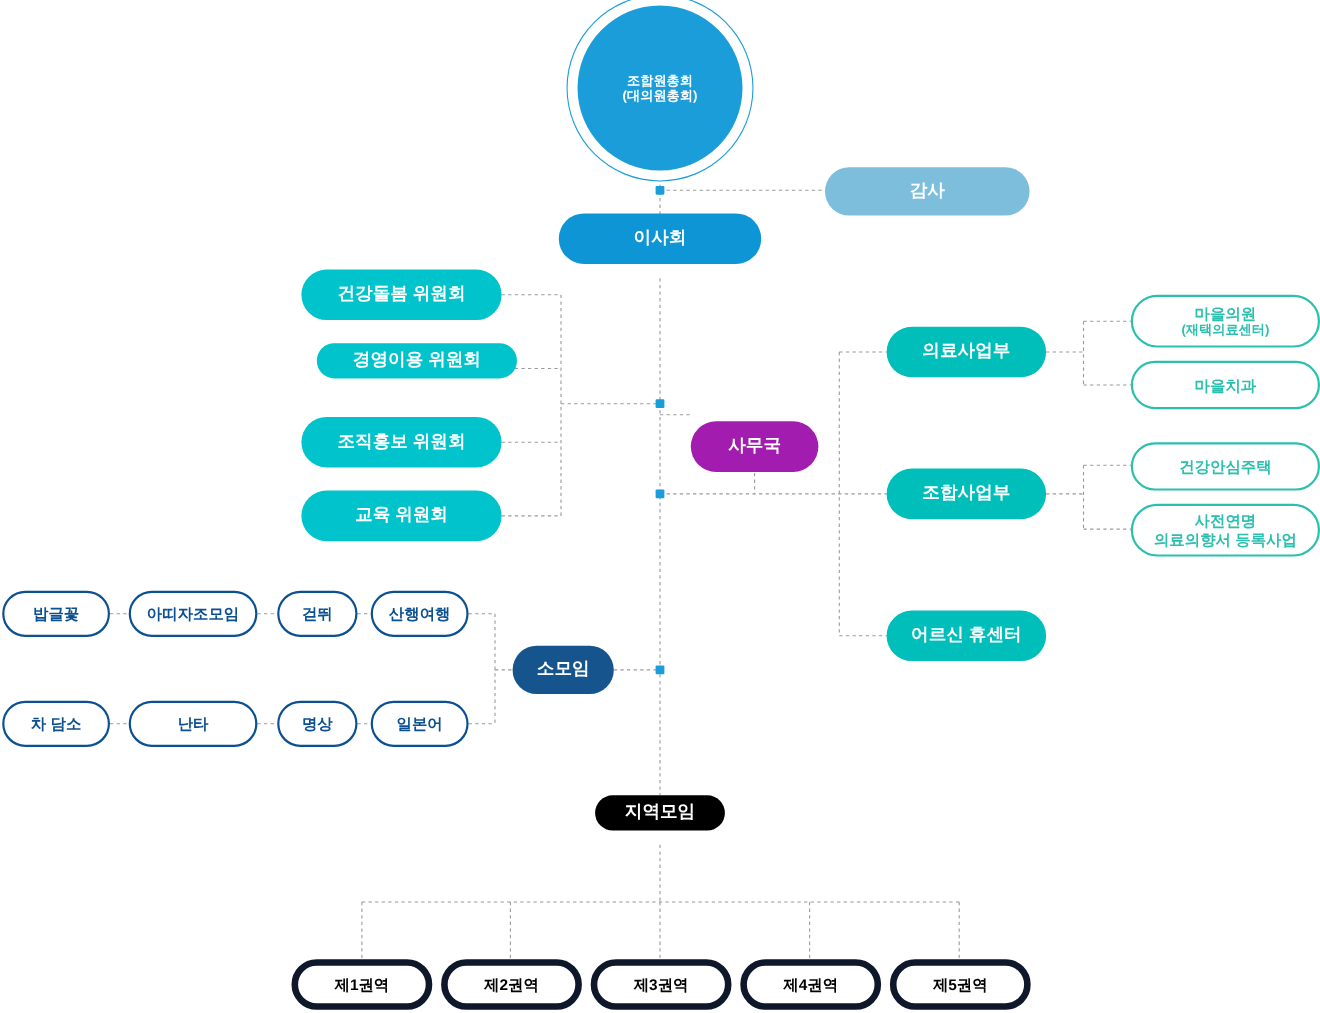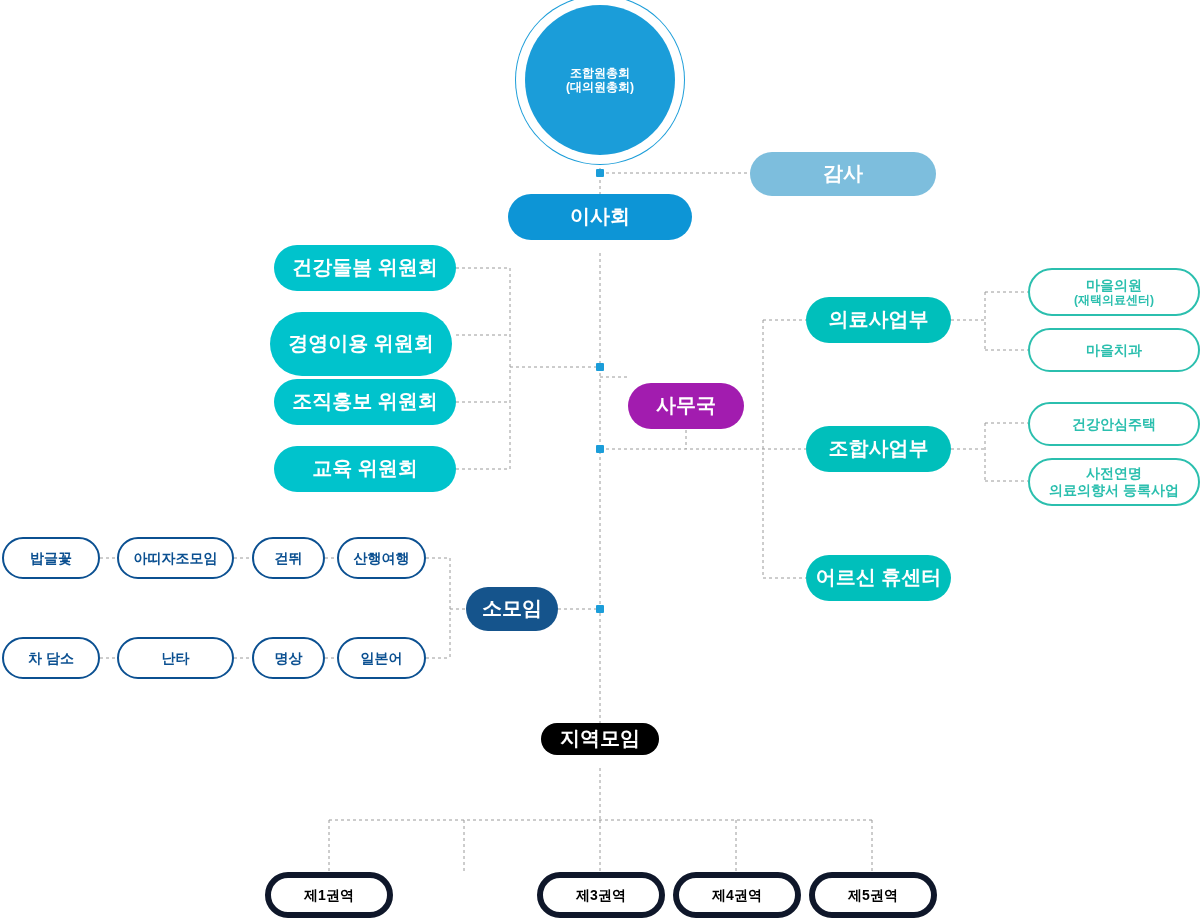--- a/index.html
+++ b/index.html
@@ -7,21 +7,21 @@
   #chart{position:relative;width:1200px;height:921px;overflow:hidden;}
   #wires{position:absolute;left:0;top:0;width:1200px;height:921px;}
   .node{position:absolute;box-sizing:border-box;display:flex;align-items:center;
         justify-content:center;text-align:center;font-weight:bold;line-height:1.18;
         white-space:pre-line;}
   
   .n-root{width:150px;height:150px;border-radius:50%;background:#1b9dd9;color:#fff;
           font-size:12px;box-shadow:0 0 0 9px #fff,0 0 0 10px #1b9dd9;}
   .n-root-ring{position:absolute;border-radius:50%;border:2px dotted #1b9dd9;}
   
-  .pill{border-radius:999px;color:#fff;font-size:20px;}
+  .pill{border-radius:999px;color:#fff;font-size:16px;}
   .f-blue{background:#0d95d6;}
   .f-lightblue{background:#7dbedd;}
   .f-teal{background:#00bfbb;}
   .f-darkteal{background:#a21caf;margin-top:29px;}
   .f-cyan{background:#00c3cc;}
   .f-navy{background:#15548c;}
   .f-black{background:#000000;}
   
   .out{border-radius:999px;background:#fff;font-size:14px;}
   .o-teal{border:2px solid #2bbfae;color:#2bbfae;}
@@ -101,21 +101,21 @@
 
   <div class="n-root-ring" style="left:523px;top:3px;width:154px;height:154px;"></div>
   <div class="node n-root" style="left:525px;top:5px;">조합원총회
 (대의원총회)</div>
 
   <div class="node pill f-lightblue" style="left:750px;top:152px;width:186px;height:44px;">감사</div>
 
   <div class="node pill f-blue" style="left:508px;top:194px;width:184px;height:46px;">이사회</div>
 
   <div class="node pill f-cyan" style="left:274px;top:245px;width:182px;height:46px;">건강돌봄 위원회</div>
-  <div class="node pill f-cyan" style="left:270px;top:312px;width:182px;height:64px;">경영이용 위원회</div>
+  <div class="node pill f-cyan" style="left:288px;top:312px;width:182px;height:32px;">경영이용 위원회</div>
   <div class="node pill f-cyan" style="left:274px;top:379px;width:182px;height:46px;">조직홍보 위원회</div>
   <div class="node pill f-cyan" style="left:274px;top:446px;width:182px;height:46px;">교육 위원회</div>
 
   <div class="node pill f-darkteal" style="left:628px;top:354px;width:116px;height:46px;">사무국</div>
 
   <div class="node pill f-teal" style="left:806px;top:297px;width:145px;height:46px;">의료사업부</div>
   <div class="node pill f-teal" style="left:806px;top:426px;width:145px;height:46px;">조합사업부</div>
   <div class="node pill f-teal" style="left:806px;top:555px;width:145px;height:46px;">어르신 휴센터</div>
 
   <div class="node out o-teal" style="left:1028px;top:268px;width:172px;height:48px;flex-direction:column;">
@@ -136,17 +136,18 @@
   <div class="node out o-navy" style="left:337px;top:537px;width:89px;height:42px;">산행여행</div>
 
   <div class="node out o-navy" style="left:2px;top:637px;width:98px;height:42px;">차 담소</div>
   <div class="node out o-navy" style="left:117px;top:637px;width:117px;height:42px;">난타</div>
   <div class="node out o-navy" style="left:252px;top:637px;width:73px;height:42px;">명상</div>
   <div class="node out o-navy" style="left:337px;top:637px;width:89px;height:42px;">일본어</div>
 
   <div class="node pill f-black" style="left:541px;top:723px;width:118px;height:32px;">지역모임</div>
 
   <div class="node out o-black" style="left:265px;top:872px;width:128px;height:46px;">제1권역</div>
+  <div class="node out o-black" style="left:401px;top:872px;width:128px;height:46px;">제2권역</div>
   <div class="node out o-black" style="left:537px;top:872px;width:128px;height:46px;">제3권역</div>
   <div class="node out o-black" style="left:673px;top:872px;width:128px;height:46px;">제4권역</div>
   <div class="node out o-black" style="left:809px;top:872px;width:128px;height:46px;">제5권역</div>
 
 </div>
 
 </body></html>

